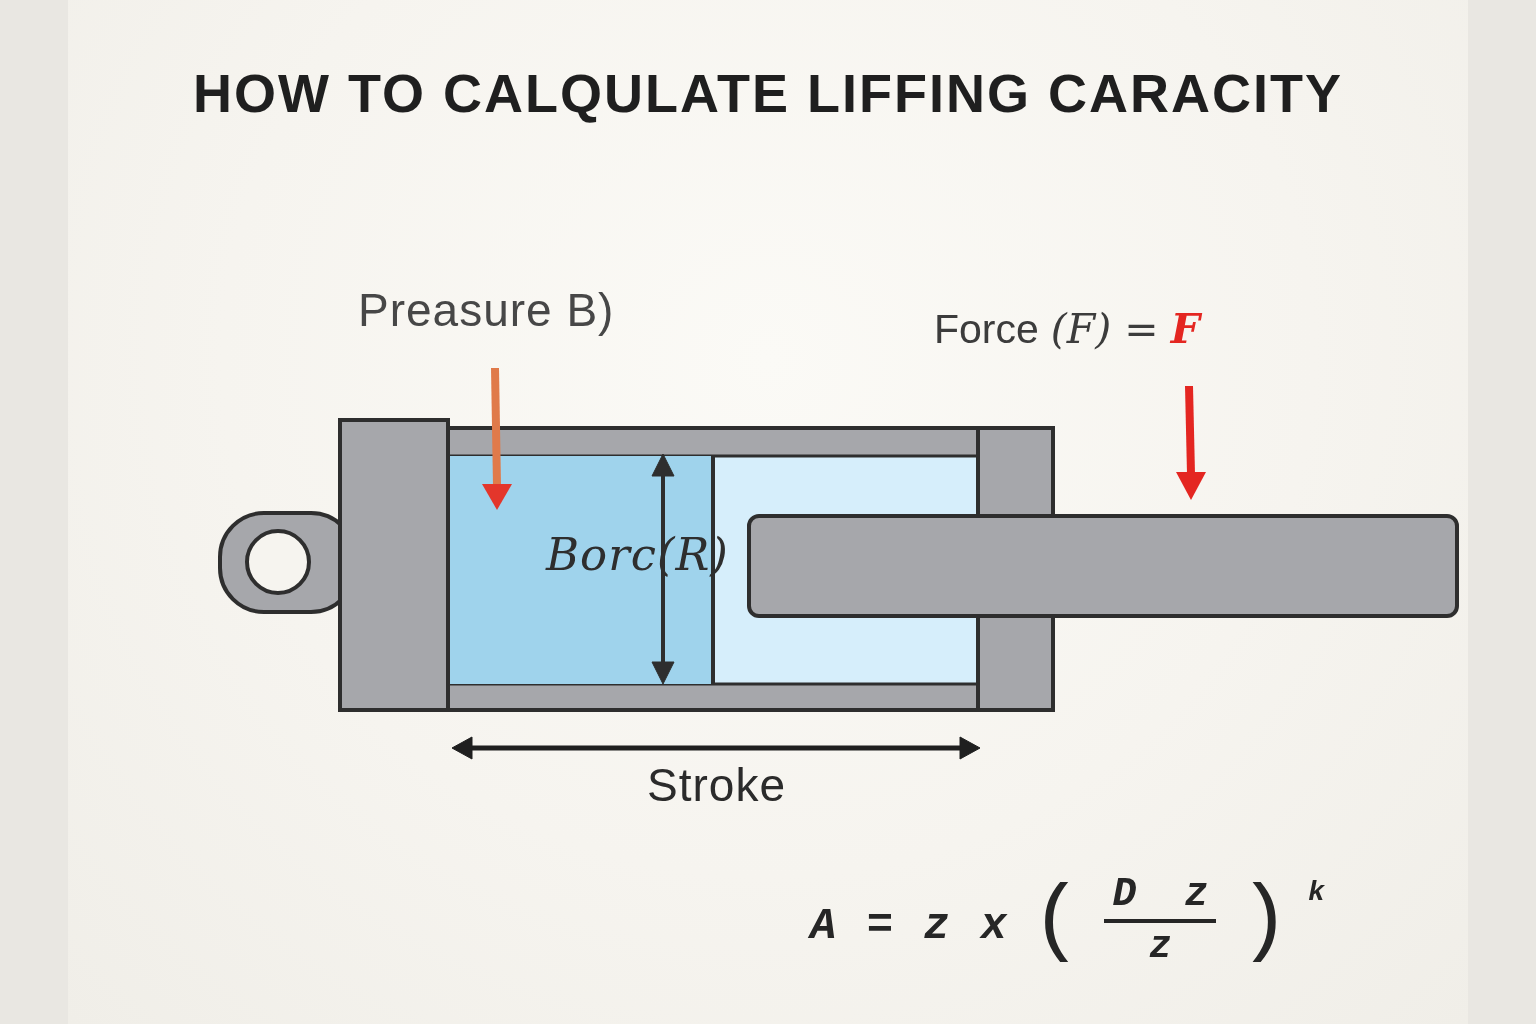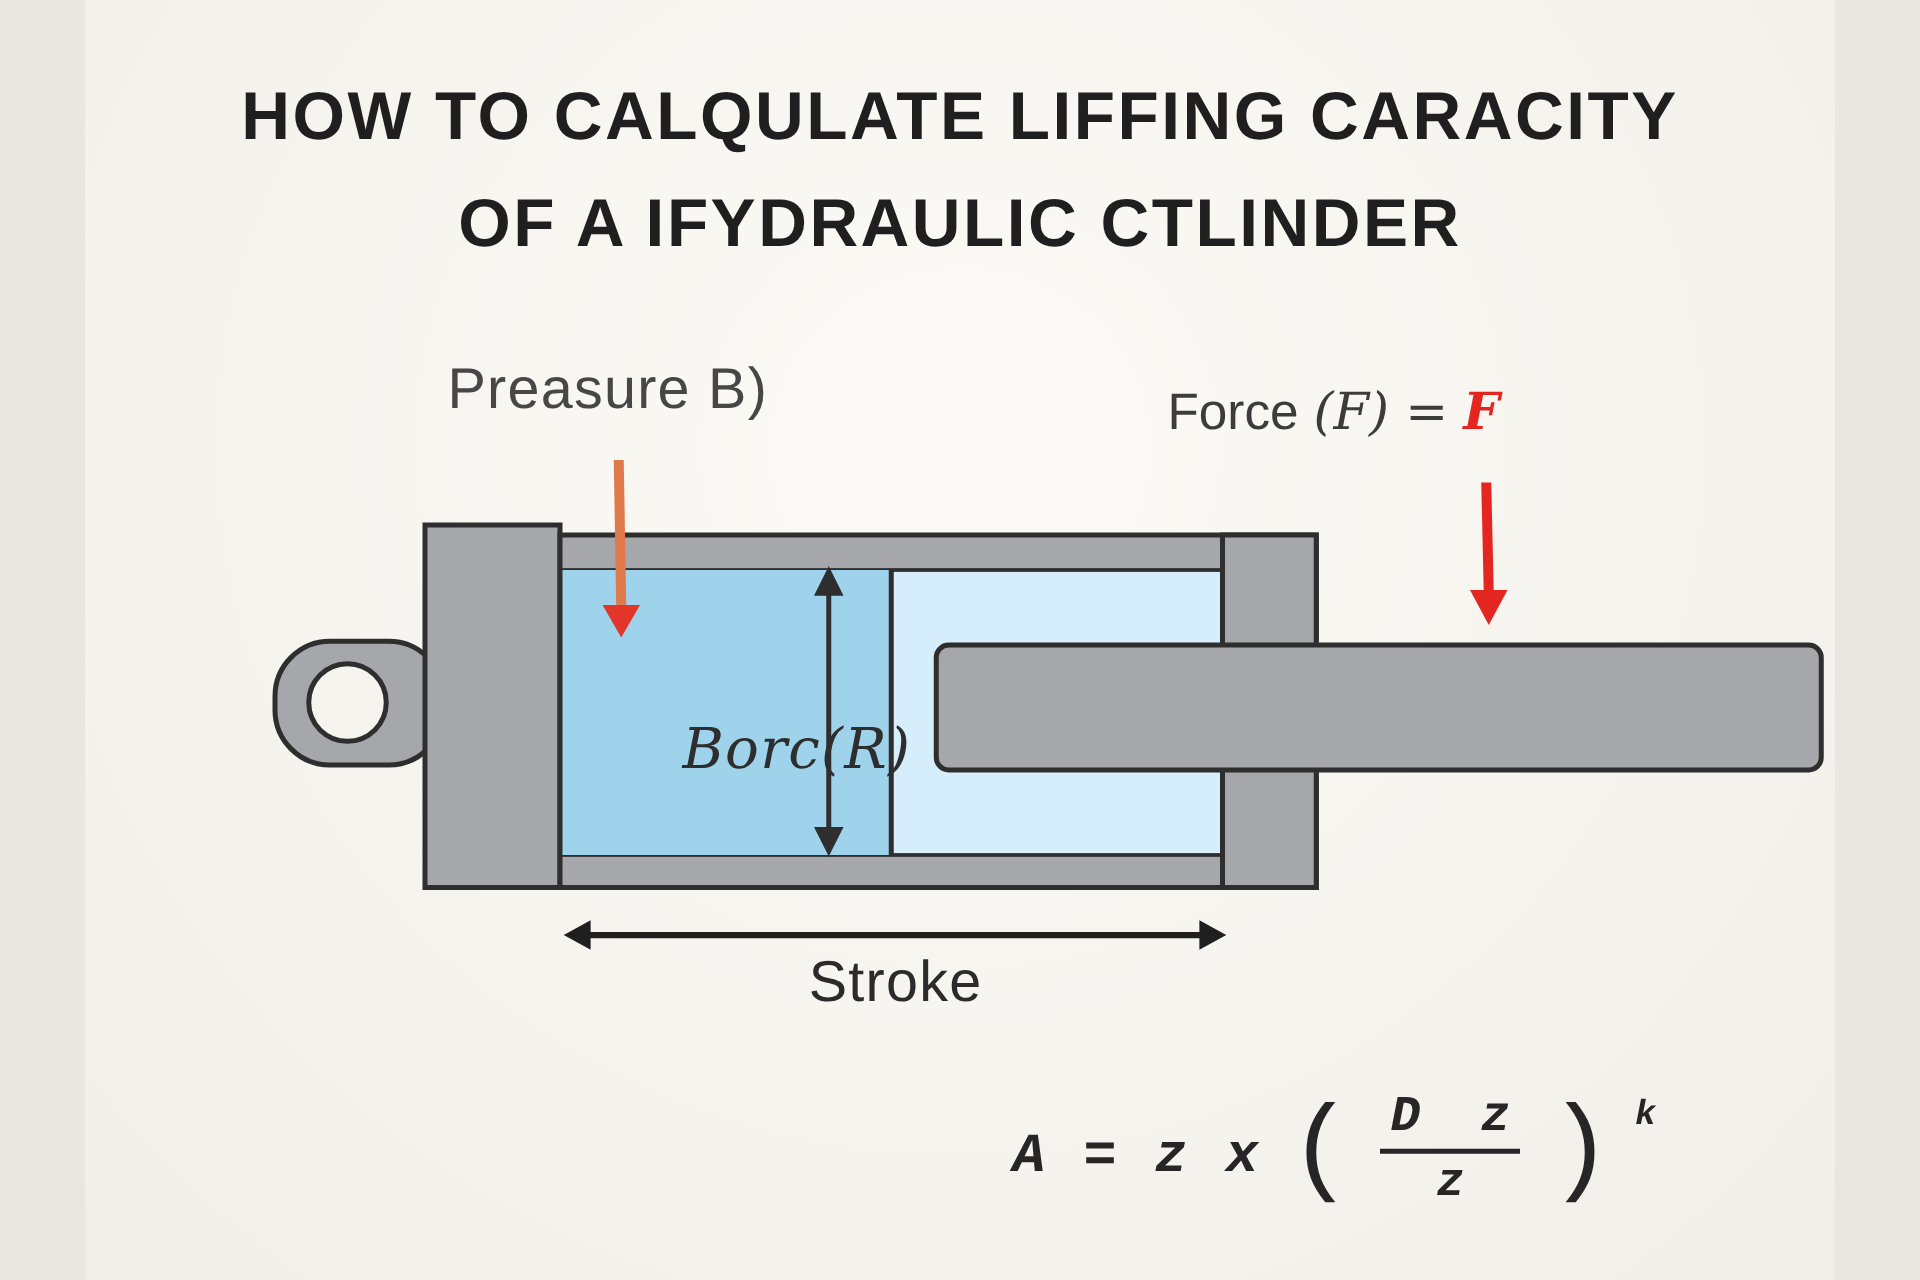--- a/index.html
+++ b/index.html
@@ -110,21 +110,20 @@
     transform: translateY(-34px);
     margin-left: -4px;
   }
 </style>
 </head>
 <body>
 
 <div id="canvas">
 
   <div class="abs title-line" style="top:62px;">HOW TO CALQULATE LIFFING CARACITY</div>
-  <div class="abs title-line" style="top:148px;">OF A IFYDRAULIC CTLINDER</div>
 
   <svg class="abs" style="left:0;top:0;" width="1536" height="1024" viewBox="0 0 1536 1024">
 
     <g>
       <rect x="152" y="513" width="135" height="99" rx="44" fill="#a6a7ab" stroke="#2e2e2e" stroke-width="4"></rect>
       <circle cx="210" cy="562" r="31" fill="#f6f4ef" stroke="#2e2e2e" stroke-width="4"></circle>
     </g>
 
     <rect x="272" y="420" width="108" height="290" fill="#a6a7ab" stroke="#2e2e2e" stroke-width="4"></rect>
 
@@ -164,21 +163,21 @@
   </svg>
 
   <div class="abs diagram-label" style="left:290px; top:283px;">Preasure B)</div>
 
   <div class="abs force-label" style="left:866px; top:305px;">
     <span>Force</span>
     <span class="force-math">(F) =</span>
     <span class="force-value" style="color:#e42621;">F</span>
   </div>
 
-  <div class="abs bore-label" style="left:478px; top:528px;margin-top:44px;">Borc(R)</div>
+  <div class="abs bore-label" style="left:478px; top:528px;">Borc(R)</div>
 
   <div class="abs stroke-label" style="left:385px; width:527px; top:758px; text-align:center;">Stroke</div>
 
   <div class="abs formula" style="left:742px; top:878px;">
     <span class="lhs">A = z x</span>
     <span class="paren">(</span>
     <span class="frac">
       <span class="num">D  z</span>
       <span class="den">z</span>
     </span>

